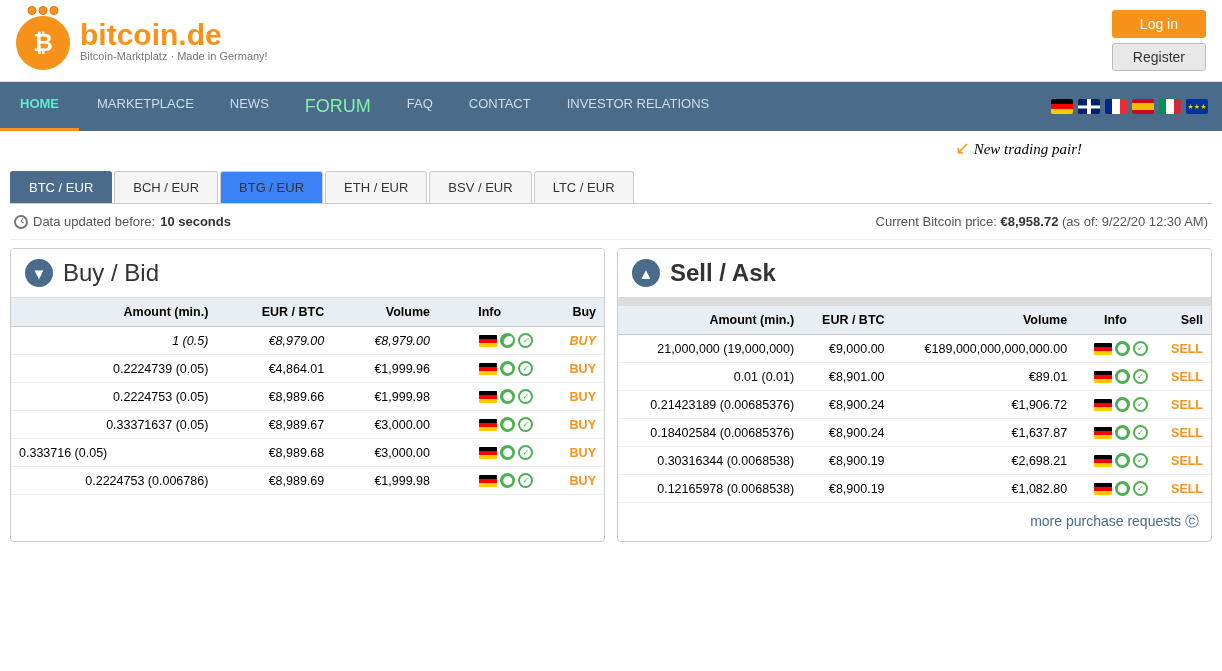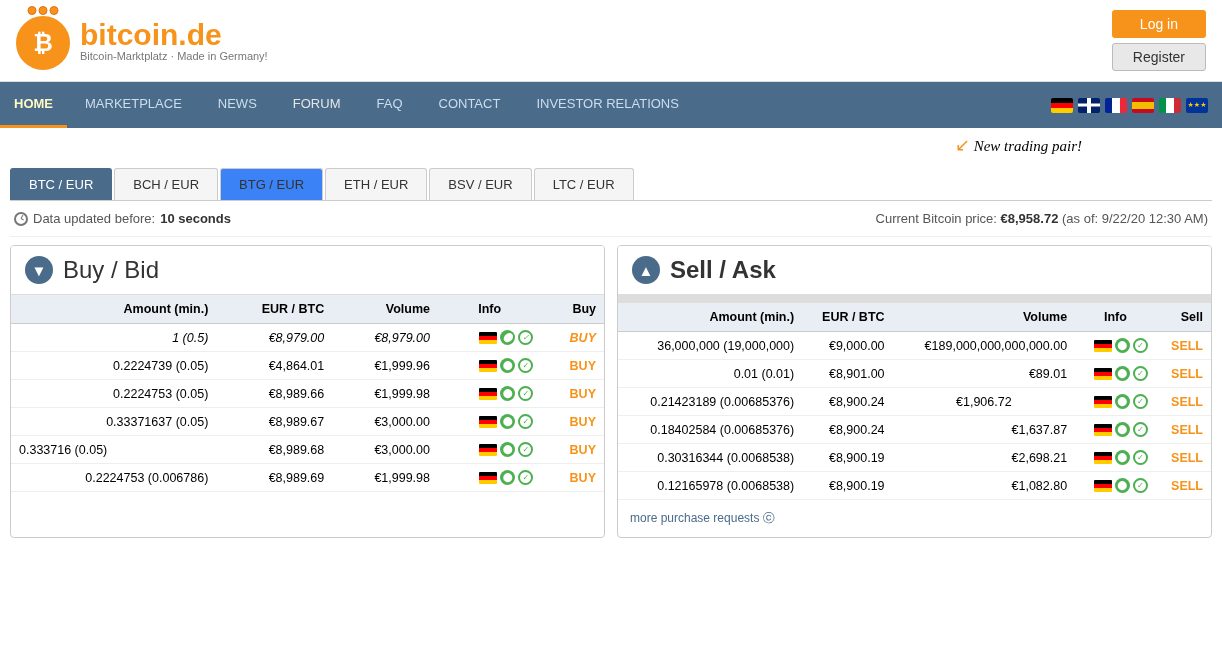--- a/index.html
+++ b/index.html
@@ -30,24 +30,24 @@
     </div>
   </div>
   <div style="display:flex;flex-direction:column;gap:5px;">
     <button style="background:#f7931a;color:white;border:none;padding:6px 28px;font-size:14px;cursor:pointer;border-radius:3px;">Log in</button>
     <button style="background:#e8e8e8;color:#333;border:1px solid #bbb;padding:5px 20px;font-size:14px;cursor:pointer;border-radius:3px;">Register</button>
   </div>
 </div>
 
 <nav style="background:#4a6b8a;display:flex;align-items:center;justify-content:space-between;">
   <div style="display:flex;">
-    <a style="color:#fef9c3;padding:14px 14px;font-size:13px;cursor:pointer;text-decoration:none;border-bottom:3px solid #f7931a;font-weight:bold;display:block;">HOME</a>
+    <a style="color:#5eead4;padding:14px 20px;font-size:13px;cursor:pointer;text-decoration:none;border-bottom:3px solid #f7931a;font-weight:bold;display:block;">HOME</a>
     <a style="color:#cde;padding:14px 18px;font-size:13px;cursor:pointer;text-decoration:none;display:block;">MARKETPLACE</a>
     <a style="color:#cde;padding:14px 18px;font-size:13px;cursor:pointer;text-decoration:none;display:block;">NEWS</a>
-    <a style="color:#e5e5e5;padding:14px 18px;font-size:13px;cursor:pointer;text-decoration:none;display:block;">FORUM</a>
+    <a style="color:#86efac;padding:14px 18px;font-size:18px;cursor:pointer;text-decoration:none;display:block;">FORUM</a>
     <a style="color:#cde;padding:14px 18px;font-size:13px;cursor:pointer;text-decoration:none;display:block;">FAQ</a>
     <a style="color:#cde;padding:14px 18px;font-size:13px;cursor:pointer;text-decoration:none;display:block;">CONTACT</a>
     <a style="color:#cde;padding:14px 18px;font-size:13px;cursor:pointer;text-decoration:none;display:block;">INVESTOR RELATIONS</a>
   </div>
   <div style="display:flex;align-items:center;gap:5px;padding:0 14px;">
     <div style="width:22px;height:15px;background:linear-gradient(to bottom, #000 33%, #f00 33%, #f00 66%, #ffcc00 66%);border-radius:2px;cursor:pointer;"></div>
     <div style="width:22px;height:15px;background:#012169;border-radius:2px;cursor:pointer;position:relative;overflow:hidden;">
       <div style="position:absolute;top:50%;left:0;right:0;height:3px;background:white;transform:translateY(-50%);"></div>
       <div style="position:absolute;top:0;bottom:0;left:50%;width:4px;background:white;transform:translateX(-50%);"></div>
     </div>
@@ -204,21 +204,21 @@
           <tr style="background:#e8eef4;">
             <th style="padding:7px 8px;text-align:right;font-weight:bold;border-bottom:1px solid #ccc;">Amount (min.)</th>
             <th style="padding:7px 8px;text-align:right;font-weight:bold;border-bottom:1px solid #ccc;">EUR / BTC</th>
             <th style="padding:7px 8px;text-align:right;font-weight:bold;border-bottom:1px solid #ccc;">Volume</th>
             <th style="padding:7px 8px;text-align:center;font-weight:bold;border-bottom:1px solid #ccc;">Info</th>
             <th style="padding:7px 8px;text-align:right;font-weight:bold;border-bottom:1px solid #ccc;">Sell</th>
           </tr>
         </thead>
         <tbody id="sell-tbody">
         <tr style="border-bottom: 1px solid rgb(238, 238, 238);">
-    <td style="padding:6px 8px;text-align:right;">36,000,000 (19,000,000)</td>
+    <td style="padding:6px 8px;text-align:right;">21,000,000 (19,000,000)</td>
     <td style="padding:6px 8px;text-align:right;">€9,000.00</td>
     <td style="padding:6px 8px;text-align:right;">€189,000,000,000,000.00</td>
     <td style="padding:6px 8px;text-align:center;">
                 <div class="icon-group" style="display:flex;align-items:center;gap:3px;justify-content:flex-end;">
     <div style="display:inline-block;width:18px;height:12px;background:linear-gradient(to bottom,#000 33%,#f00 33%,#f00 66%,#ffcc00 66%);border-radius:1px;vertical-align:middle;"></div>
     <div style="display:inline-block;width:15px;height:15px;border-radius:50%;background:#4caf50;color:white;font-size:9px;text-align:center;line-height:15px;">⬤</div>
     <div style="display:inline-block;width:15px;height:15px;border-radius:50%;border:2px solid #4caf50;color:#4caf50;font-size:8px;text-align:center;line-height:11px;">✓</div>
   </div>
               </td>
     <td style="padding:6px 8px;text-align:right;color:#f7931a;font-weight:bold;cursor:pointer;">SELL</td>
@@ -232,21 +232,21 @@
     <div style="display:inline-block;width:18px;height:12px;background:linear-gradient(to bottom,#000 33%,#f00 33%,#f00 66%,#ffcc00 66%);border-radius:1px;vertical-align:middle;"></div>
     <div style="display:inline-block;width:15px;height:15px;border-radius:50%;background:#4caf50;color:white;font-size:9px;text-align:center;line-height:15px;">⬤</div>
     <div style="display:inline-block;width:15px;height:15px;border-radius:50%;border:2px solid #4caf50;color:#4caf50;font-size:8px;text-align:center;line-height:11px;">✓</div>
   </div>
               </td>
     <td style="padding:6px 8px;text-align:right;color:#f7931a;font-weight:bold;cursor:pointer;">SELL</td>
   </tr>
             <tr style="border-bottom: 1px solid rgb(238, 238, 238);">
     <td style="padding:6px 8px;text-align:right;">0.21423189 (0.00685376)</td>
     <td style="padding:6px 8px;text-align:right;">€8,900.24</td>
-    <td style="padding:6px 8px;text-align:center;">€1,906.72</td>
+    <td style="padding:6px 8px;text-align:right;">€1,906.72</td>
     <td style="padding:6px 8px;text-align:center;">
                 <div class="icon-group" style="display:flex;align-items:center;gap:3px;justify-content:flex-end;">
     <div style="display:inline-block;width:18px;height:12px;background:linear-gradient(to bottom,#000 33%,#f00 33%,#f00 66%,#ffcc00 66%);border-radius:1px;vertical-align:middle;"></div>
     <div style="display:inline-block;width:15px;height:15px;border-radius:50%;background:#4caf50;color:white;font-size:9px;text-align:center;line-height:15px;">⬤</div>
     <div style="display:inline-block;width:15px;height:15px;border-radius:50%;border:2px solid #4caf50;color:#4caf50;font-size:8px;text-align:center;line-height:11px;">✓</div>
   </div>
               </td>
     <td style="padding:6px 8px;text-align:right;color:#f7931a;font-weight:bold;cursor:pointer;">SELL</td>
   </tr>
             <tr style="border-bottom: 1px solid rgb(238, 238, 238);">
@@ -283,21 +283,21 @@
                 <div class="icon-group" style="display:flex;align-items:center;gap:3px;justify-content:flex-end;">
     <div style="display:inline-block;width:18px;height:12px;background:linear-gradient(to bottom,#000 33%,#f00 33%,#f00 66%,#ffcc00 66%);border-radius:1px;vertical-align:middle;"></div>
     <div style="display:inline-block;width:15px;height:15px;border-radius:50%;background:#4caf50;color:white;font-size:9px;text-align:center;line-height:15px;">⬤</div>
     <div style="display:inline-block;width:15px;height:15px;border-radius:50%;border:2px solid #4caf50;color:#4caf50;font-size:8px;text-align:center;line-height:11px;">✓</div>
   </div>
               </td>
     <td style="padding:6px 8px;text-align:right;color:#f7931a;font-weight:bold;cursor:pointer;">SELL</td>
   </tr>
           </tbody>
       </table>
-      <div style="padding:10px 12px;font-size:12px;">
+      <div style="text-align:right;padding:10px 12px;font-size:14px;">
         <a style="color:#4a6b8a;text-decoration:none;cursor:pointer;">
           <span>more purchase requests</span> ⓒ
         </a>
       </div>
     </div>
 
   </div>
 </div>
 
 </body></html>

